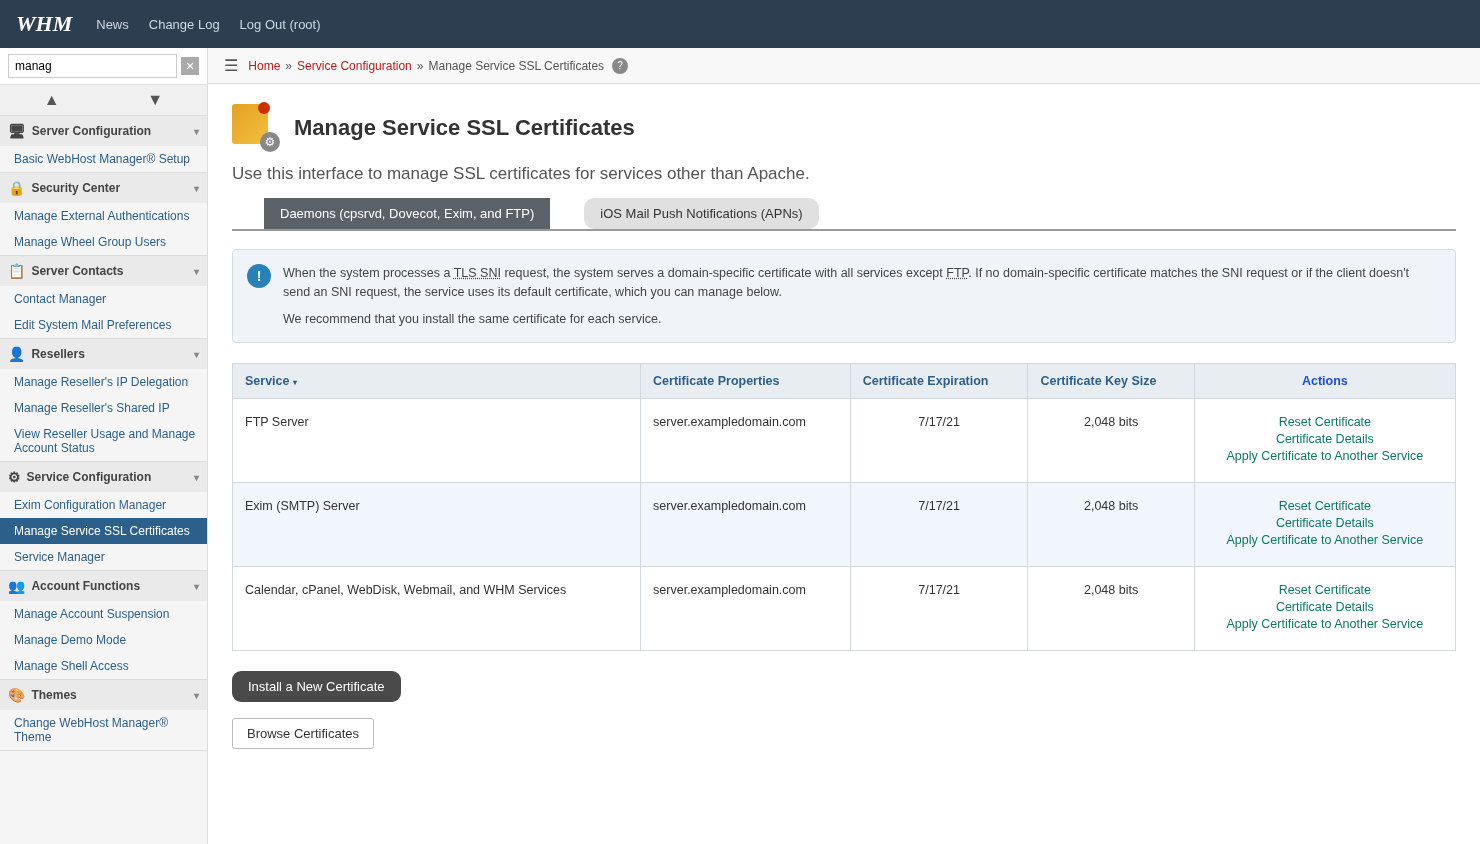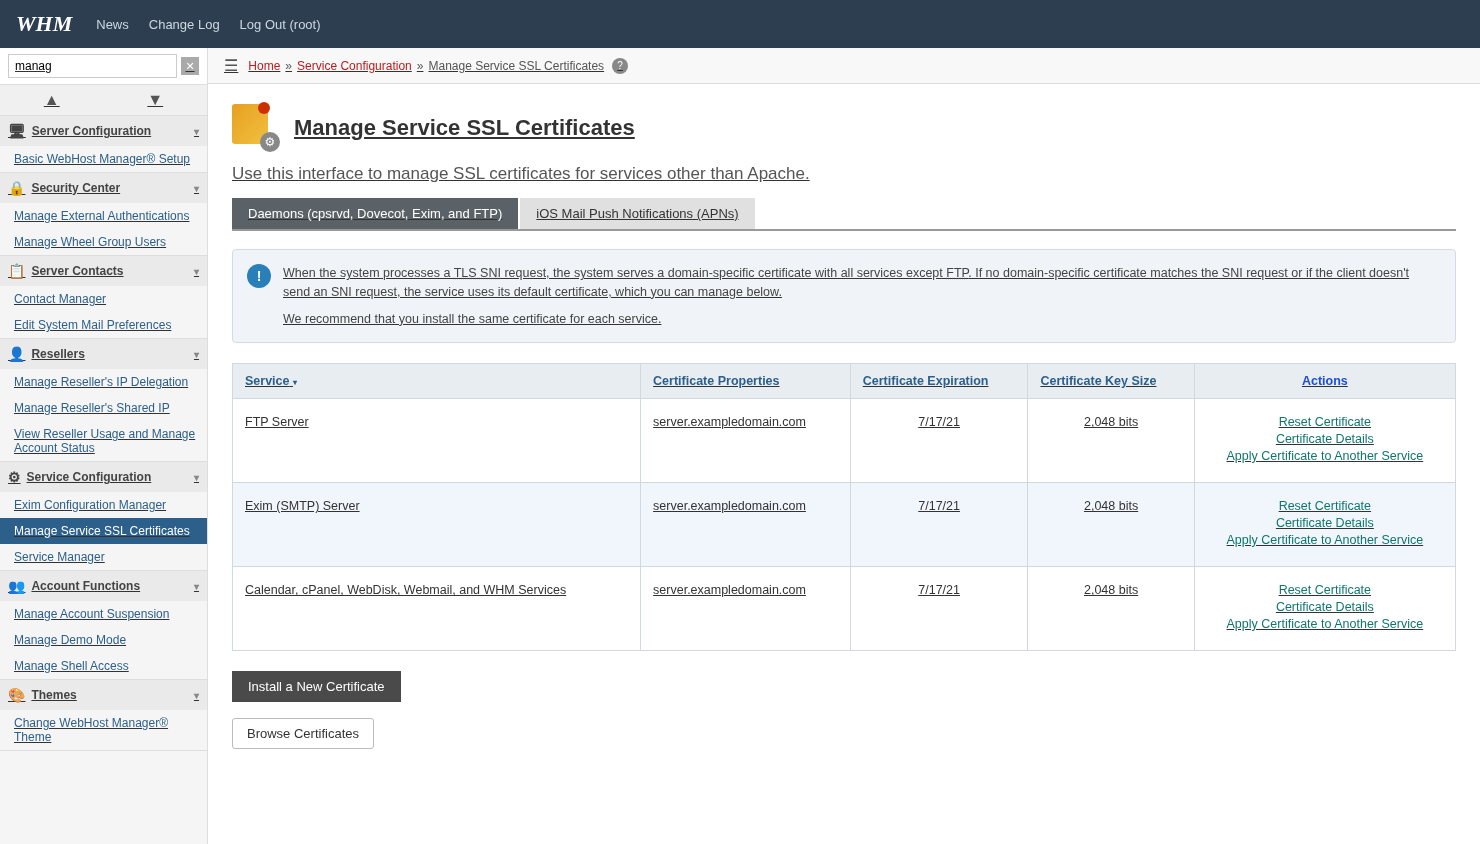--- a/index.html
+++ b/index.html
@@ -28,21 +28,20 @@
       text-decoration: none;
       margin-right: 20px;
       font-size: 13px;
     }
 
     
     .main-layout {
       display: flex;
       flex: 1;
       overflow: hidden;
-      text-decoration: underline;
     }
 
     
     .sidebar {
       width: 208px;
       background: #f5f5f5;
       border-right: 1px solid #ddd;
       display: flex;
       flex-direction: column;
       flex-shrink: 0;
@@ -236,28 +235,30 @@
       margin-bottom: 18px;
     }
     .tab-btn {
       padding: 8px 16px;
       font-size: 13px;
       cursor: pointer;
       border: none;
       background: #6c757d;
       color: #fff;
       margin-right: 2px;
+      margin-left: 32px;
     }
     .tab-btn.active {
       background: #5a6268;
       color: #fff;
     }
     .tab-btn:not(.active) {
       background: #e0e0e0;
       color: #333;
+      border-radius: 10px;
     }
 
     
     .info-box {
       background: #f0f4f8;
       border: 1px solid #d0dce8;
       border-radius: 4px;
       padding: 14px 16px 14px 50px;
       margin-bottom: 20px;
       position: relative;
@@ -329,21 +330,21 @@
     }
 
     
     .btn-dark {
       background: #4a4a4a;
       color: #fff;
       border: none;
       padding: 8px 16px;
       font-size: 13px;
       cursor: pointer;
-      border-radius: 0;
+      border-radius: 9px;
       margin-bottom: 16px;
     }
 
     .btn-outline {
       background: #fff;
       color: #333;
       border: 1px solid #bbb;
       padding: 7px 14px;
       font-size: 13px;
       cursor: pointer;

